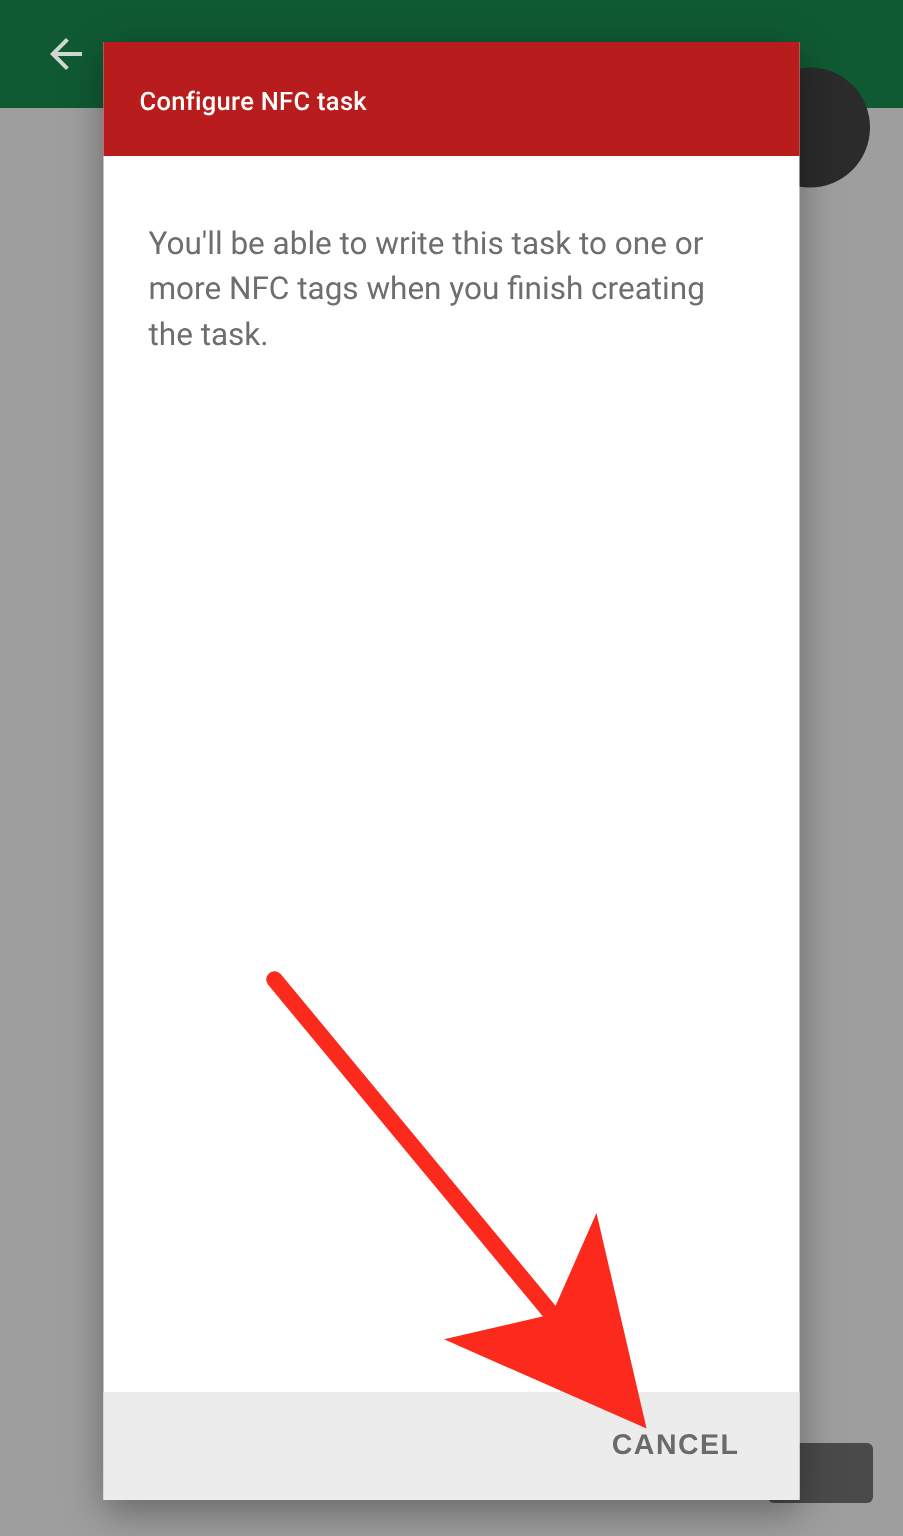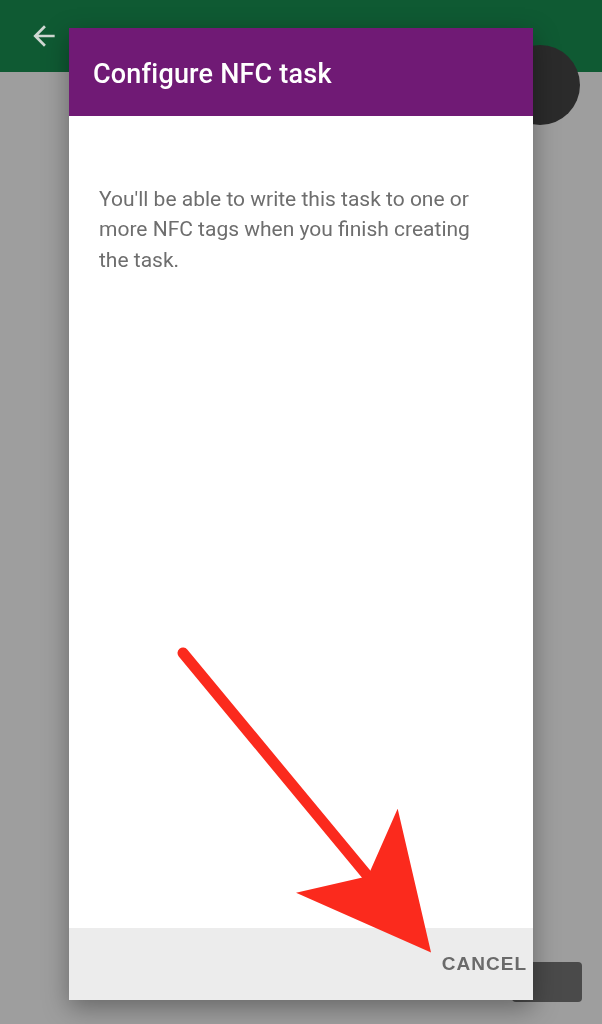--- a/index.html
+++ b/index.html
@@ -49,47 +49,47 @@
     top: 28px;
     width: 464px;
     height: 972px;
     background: #ffffff;
     box-shadow: 0 8px 24px rgba(0,0,0,0.35);
     display: flex;
     flex-direction: column;
   }
 
   .dialog-header {
-    background: #701a75;
+    background: #b91c1c;
     color: #ffffff;
     padding: 30px 24px 26px 24px;
-    font-size: 27px;
+    font-size: 17px;
     font-weight: 500;
     letter-spacing: 0.2px;
   }
 
   .dialog-body {
     flex: 1;
     padding: 44px 30px 20px 30px;
-    margin-top: 24px;
   }
   .dialog-body p {
     color: #6e6e6e;
     font-size: 21px;
     line-height: 1.45;
     font-weight: 400;
   }
 
   .dialog-actions {
     height: 72px;
     background: #ececec;
     display: flex;
     align-items: center;
     justify-content: flex-end;
     gap: 34px;
+    padding-right: 34px;
   }
   .dialog-actions button {
     background: none;
     border: none;
     font-size: 19px;
     font-weight: 600;
     letter-spacing: 1px;
     color: #6a6a6a;
     cursor: pointer;
     padding: 8px 6px;

